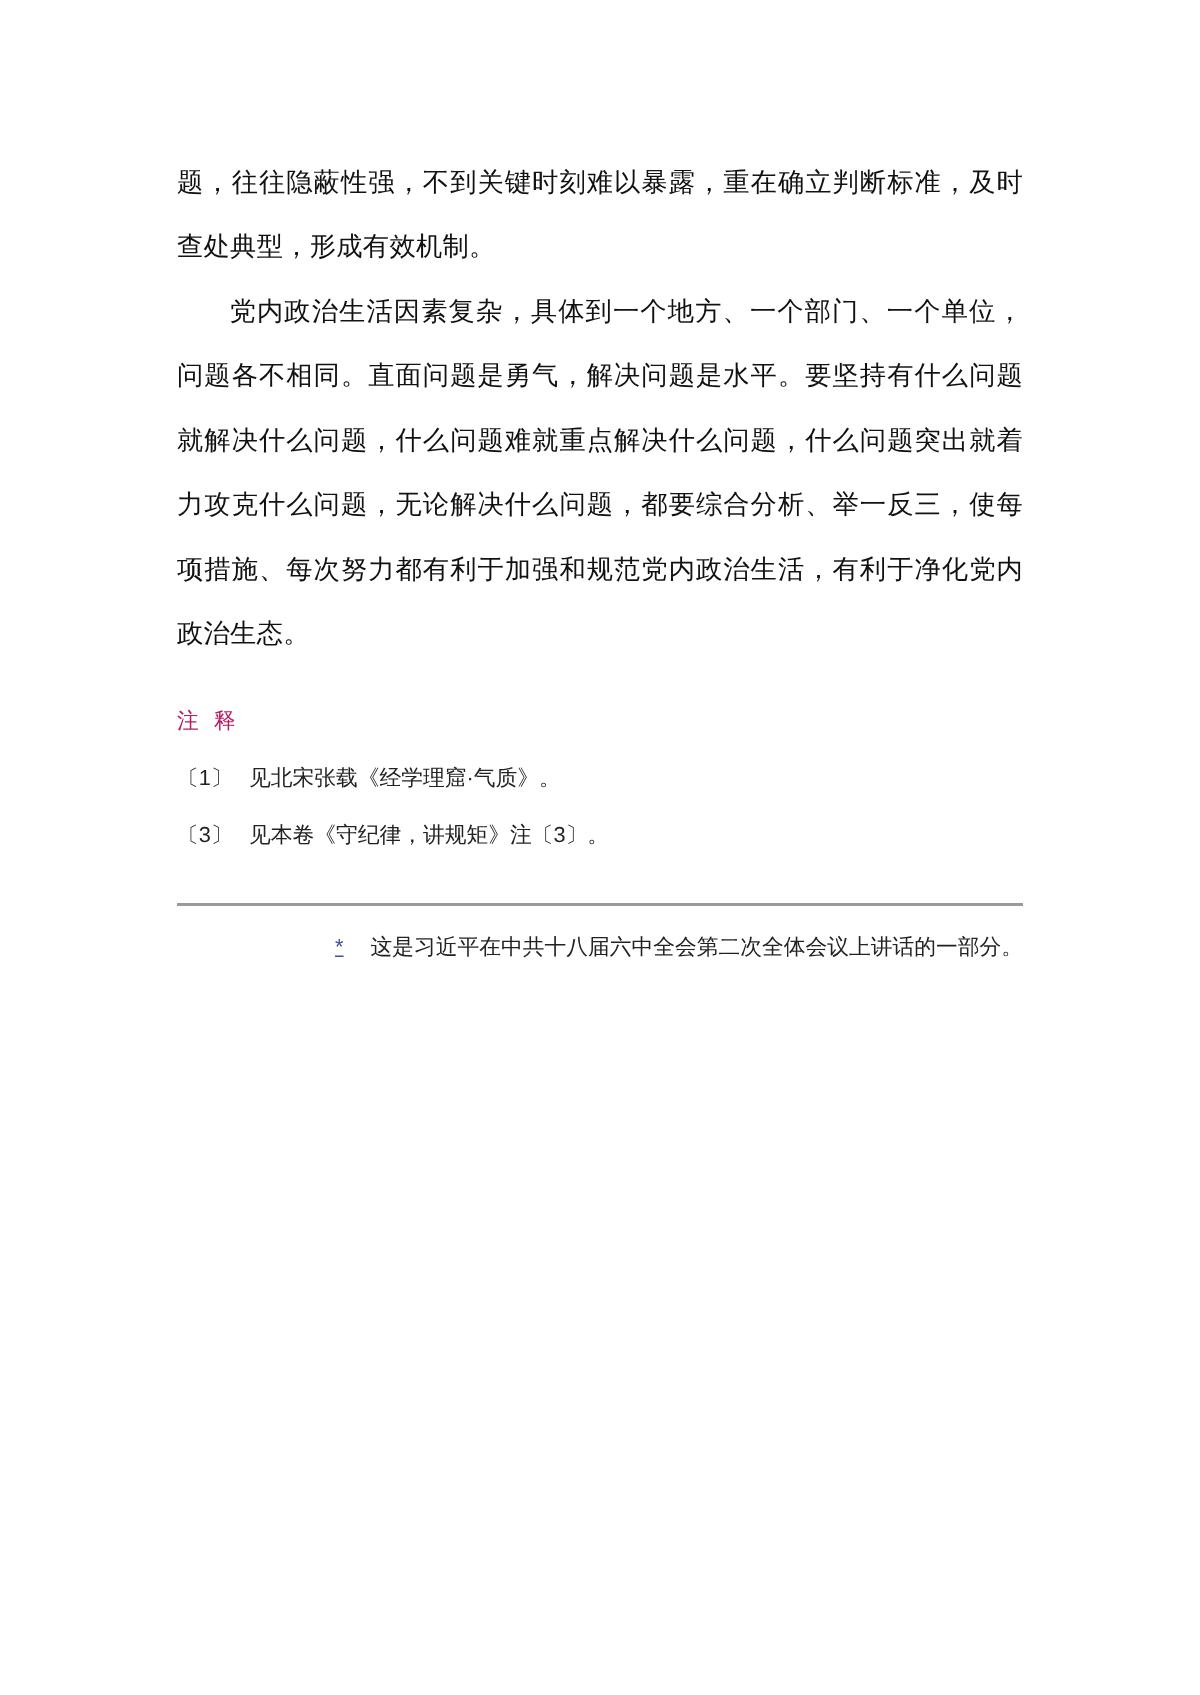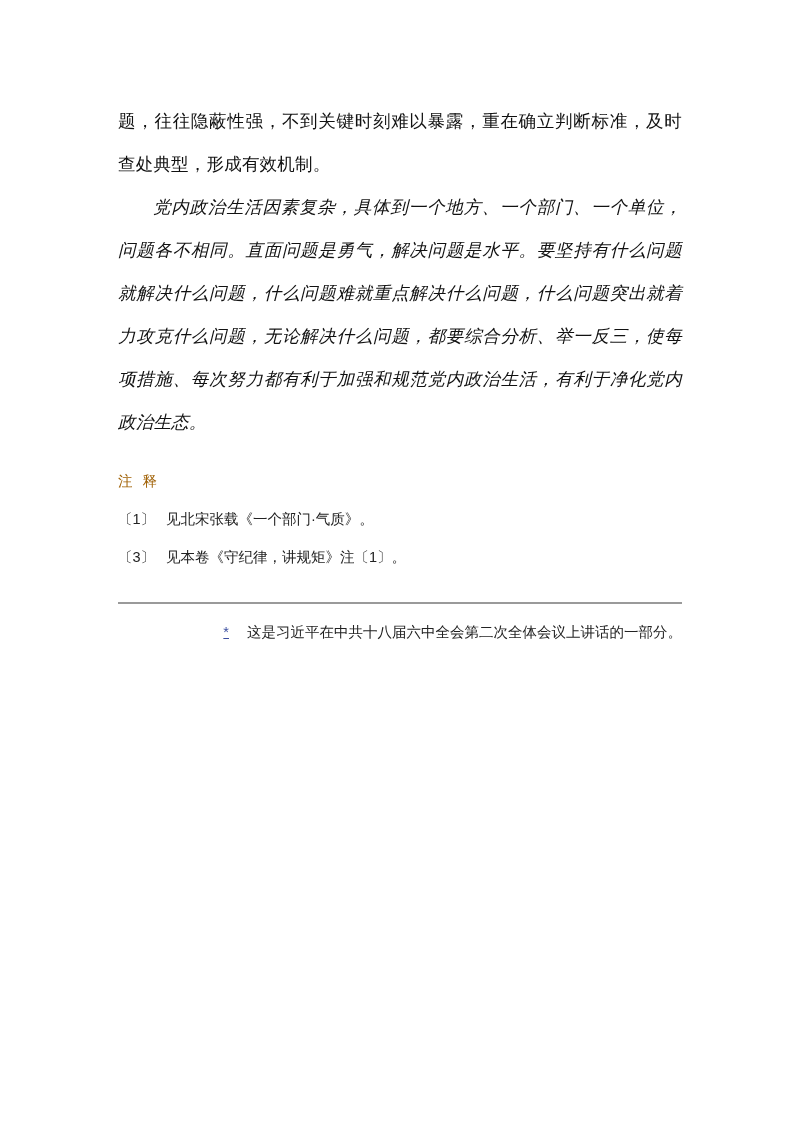--- a/index.html
+++ b/index.html
@@ -27,27 +27,26 @@
     letter-spacing: 0.2px;
     color: #111111;
     text-align: justify;
     margin: 0;
   }
   .para-indent {
     text-indent: 2em;
   }
   .para-gap {
     margin-top: 0px;
-    font-style: italic;
   }
   .notes-title {
     margin-top: 22px;
     font-size: 14.5px;
     line-height: 30px;
-    color: #a16207;
+    color: #be185d;
     letter-spacing: 3px;
   }
   .note-item {
     font-size: 14.5px;
     line-height: 30px;
     color: #222222;
     margin-top: 8px;
     text-align: justify;
   }
   .note-marker {
@@ -78,26 +77,26 @@
 
 <div class="page">
 
   <p class="body-text">题，往往隐蔽性强，不到关键时刻难以暴露，重在确立判断标准，及时查处典型，形成有效机制。</p>
 
   <p class="body-text para-indent para-gap">党内政治生活因素复杂，具体到一个地方、一个部门、一个单位，问题各不相同。直面问题是勇气，解决问题是水平。要坚持有什么问题就解决什么问题，什么问题难就重点解决什么问题，什么问题突出就着力攻克什么问题，无论解决什么问题，都要综合分析、举一反三，使每项措施、每次努力都有利于加强和规范党内政治生活，有利于净化党内政治生态。</p>
 
   <div class="notes-title">注 释</div>
 
   <div class="note-item">
-    <span class="note-marker">〔1〕</span><span>见北宋张载《一个部门·气质》。</span>
+    <span class="note-marker">〔1〕</span><span>见北宋张载《经学理窟·气质》。</span>
   </div>
 
 
   <div class="note-item">
-    <span class="note-marker">〔3〕</span><span>见本卷《守纪律，讲规矩》注〔1〕。</span>
+    <span class="note-marker">〔3〕</span><span>见本卷《守纪律，讲规矩》注〔3〕。</span>
   </div>
 
   <hr class="divider">
 
   <div class="footnote">
     <span class="footnote-star">*</span><span>这是习近平在中共十八届六中全会第二次全体会议上讲话的一部分。</span>
   </div>
 
 </div>
 

